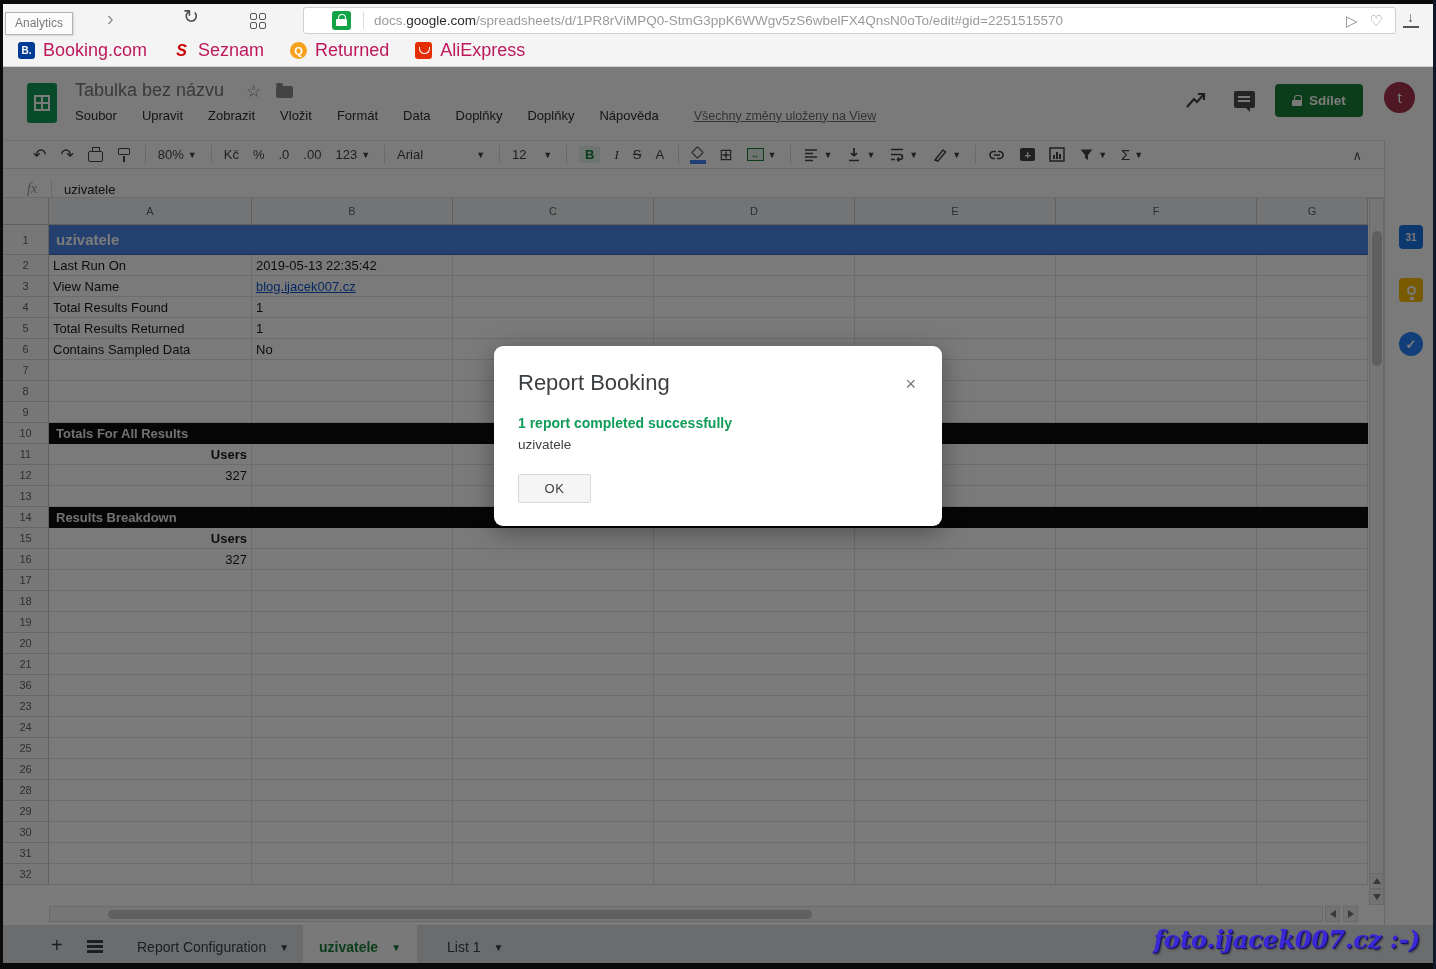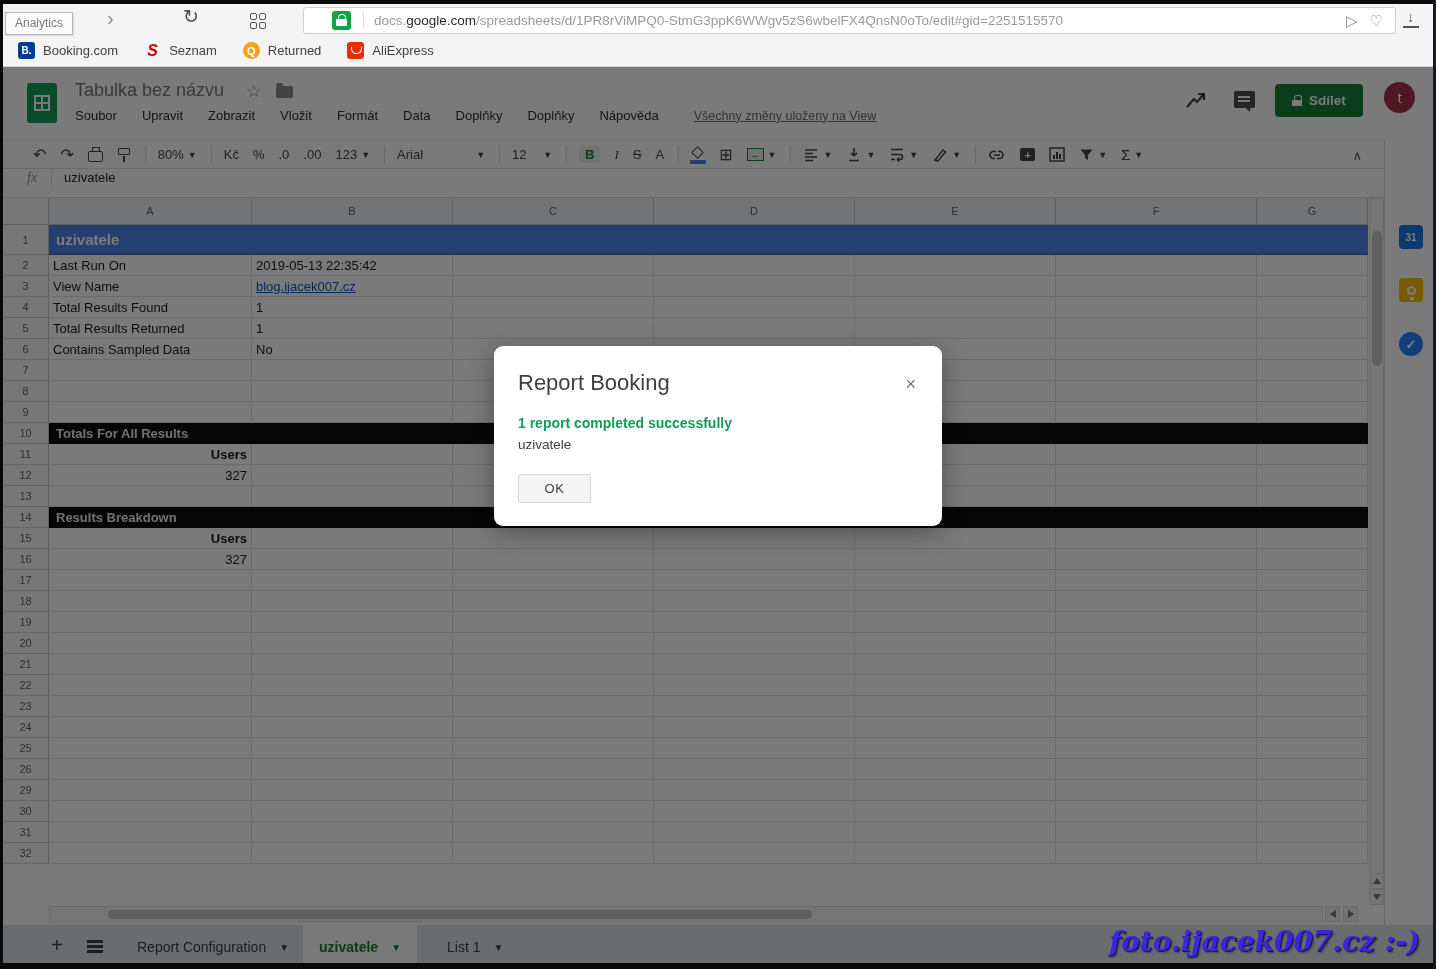--- a/index.html
+++ b/index.html
@@ -41,21 +41,21 @@
   #url-text .domain{ color:#2b2b2b; }
   .urlbar-ic{ color:#8a8a8a; font-size:15px; margin-right:12px; flex:0 0 auto; }
   #download-btn{ position:absolute; right:12px; top:6px; width:20px; height:20px; color:#555; }
   #download-btn .arr{ position:absolute; left:6px; top:-1px; font-size:14px; color:#555;}
   #download-btn .tray{ position:absolute; left:2px; bottom:2px; width:16px; height:2px; background:#555; }
 
   
   #bookmarks { position:absolute; left:0; top:31px; right:0; height:31px; display:flex;
     align-items:center; padding-left:15px; }
   .bm { display:flex; align-items:center; margin-right:26px; cursor:default; }
-  .bm-label { font-size:13px; color:#404040; margin-left:8px; }
+  .bm-label { font-size:18px; color:#be185d; margin-left:8px; }
   .bm-ic { width:17px; height:17px; border-radius:3px; position:relative;
     color:#fff; font-size:11px; font-weight:bold; display:flex; align-items:center; justify-content:center; }
   #bm-booking .bm-ic{ background:var(--c-booking_blue); font-size:10px; }
   #bm-seznam .bm-ic{ background:transparent; color:var(--c-seznam_red); font-size:16px; font-style:italic; }
   #bm-heureka .bm-ic{ background:var(--c-heureka_orange); border-radius:50%; color:#fff; }
   #bm-ali .bm-ic{ background:var(--c-aliexpress_orange); }
   #bm-ali .bm-ic::after{ content:''; position:absolute; left:4px; top:5px; width:9px; height:6px;
     border:1.5px solid #fff; border-top:none; border-radius:0 0 6px 6px; }
 
   
@@ -128,21 +128,21 @@
   .ic-paint::before{ content:''; position:absolute; left:1px; top:1px; width:10px; height:5px;
     border:1.8px solid #444; border-radius:1px; }
   .ic-paint::after{ content:''; position:absolute; left:6px; top:9px; width:2.5px; height:6px;
     background:#444; }
   .ic-cmtplus{ width:15px; height:13px; background:#444; border-radius:2px; color:#fff;
     font-size:11px; font-weight:bold; display:flex; align-items:center; justify-content:center; }
   #tb-collapse{ position:absolute; right:22px; top:7px; color:#555; font-size:13px; }
 
   
   #formula-bar{ position:absolute; left:0; top:103px; width:1381px; height:28px; background:#fff;
-    border-bottom:1px solid #e0e0e0; display:flex; align-items:flex-start; }
+    border-bottom:1px solid #e0e0e0; display:flex; align-items:flex-end; }
   #fx-label{ font-style:italic; font-family:"Liberation Serif", serif; color:#9a9a9a;
     font-size:14px; margin-left:24px; }
   #fx-sep{ width:1px; height:18px; background:#e0e0e0; margin:0 12px 0 14px; }
   #formula-value{ font-size:13px; color:#222; }
 
   
   #grid{ position:absolute; left:0; top:131px; }
   #column-headers{ display:flex; }
   .corner{ width:46px; height:27px; background:#f8f9fa; border:1px solid #c9c9c9;
     border-left:none; border-top:none; }
@@ -215,21 +215,21 @@
   #dialog-close{ position:absolute; right:26px; top:28px; font-size:18px; color:#757575; cursor:default; }
   #dialog-message{ position:absolute; left:24px; top:69px; font-size:14px; font-weight:bold;
     color:var(--c-success_green); }
   #dialog-detail{ position:absolute; left:24px; top:91px; font-size:13.5px; color:#3c4043; }
   #dialog-ok{ position:absolute; left:24px; top:128px; width:73px; height:29px; background:#f5f5f5;
     border:1px solid #d9d9d9; border-radius:2px; font-size:13px; color:#3c4043; letter-spacing:.5px; }
 
   
   #watermark{ position:absolute; right:16px; top:925px; z-index:70;
     font-family:"DejaVu Serif", serif; font-style:italic; font-weight:bold;
-    font-size:28px; color:var(--c-watermark_blue);
+    font-size:24px; color:var(--c-watermark_blue);
     text-shadow:1px 1px 0 #181066, 2px 2px 2px rgba(0,0,0,.4); }
 </style>
 </head>
 <body>
 
 <div id="chrome">
   <span id="back-btn" class="nav-ic">‹</span>
   <span id="fwd-btn" class="nav-ic">›</span>
   <span id="reload-btn" class="nav-ic">↻</span>
   <span id="speeddial-btn">
@@ -618,21 +618,21 @@
           <div class="row-h">21</div>
           <div class="g-cell" style="width: 203px;"></div>
           <div class="g-cell" style="width: 201px;"></div>
           <div class="g-cell" style="width: 201px;"></div>
           <div class="g-cell" style="width: 201px;"></div>
           <div class="g-cell" style="width: 201px;"></div>
           <div class="g-cell" style="width: 201px;"></div>
           <div class="g-cell" style="width: 111px;"></div>
         </div>
         <div class="g-row">
-          <div class="row-h">22</div>
+          <div class="row-h">36</div>
           <div class="g-cell" style="width: 203px;"></div>
           <div class="g-cell" style="width: 201px;"></div>
           <div class="g-cell" style="width: 201px;"></div>
           <div class="g-cell" style="width: 201px;"></div>
           <div class="g-cell" style="width: 201px;"></div>
           <div class="g-cell" style="width: 201px;"></div>
           <div class="g-cell" style="width: 111px;"></div>
         </div>
         <div class="g-row">
           <div class="row-h">23</div>
@@ -659,20 +659,30 @@
           <div class="g-cell" style="width: 203px;"></div>
           <div class="g-cell" style="width: 201px;"></div>
           <div class="g-cell" style="width: 201px;"></div>
           <div class="g-cell" style="width: 201px;"></div>
           <div class="g-cell" style="width: 201px;"></div>
           <div class="g-cell" style="width: 201px;"></div>
           <div class="g-cell" style="width: 111px;"></div>
         </div>
         <div class="g-row">
           <div class="row-h">26</div>
+          <div class="g-cell" style="width: 203px;"></div>
+          <div class="g-cell" style="width: 201px;"></div>
+          <div class="g-cell" style="width: 201px;"></div>
+          <div class="g-cell" style="width: 201px;"></div>
+          <div class="g-cell" style="width: 201px;"></div>
+          <div class="g-cell" style="width: 201px;"></div>
+          <div class="g-cell" style="width: 111px;"></div>
+        </div>
+        <div class="g-row">
+          <div class="row-h">28</div>
           <div class="g-cell" style="width: 203px;"></div>
           <div class="g-cell" style="width: 201px;"></div>
           <div class="g-cell" style="width: 201px;"></div>
           <div class="g-cell" style="width: 201px;"></div>
           <div class="g-cell" style="width: 201px;"></div>
           <div class="g-cell" style="width: 201px;"></div>
           <div class="g-cell" style="width: 111px;"></div>
         </div>
         <div class="g-row">
           <div class="row-h">29</div>

